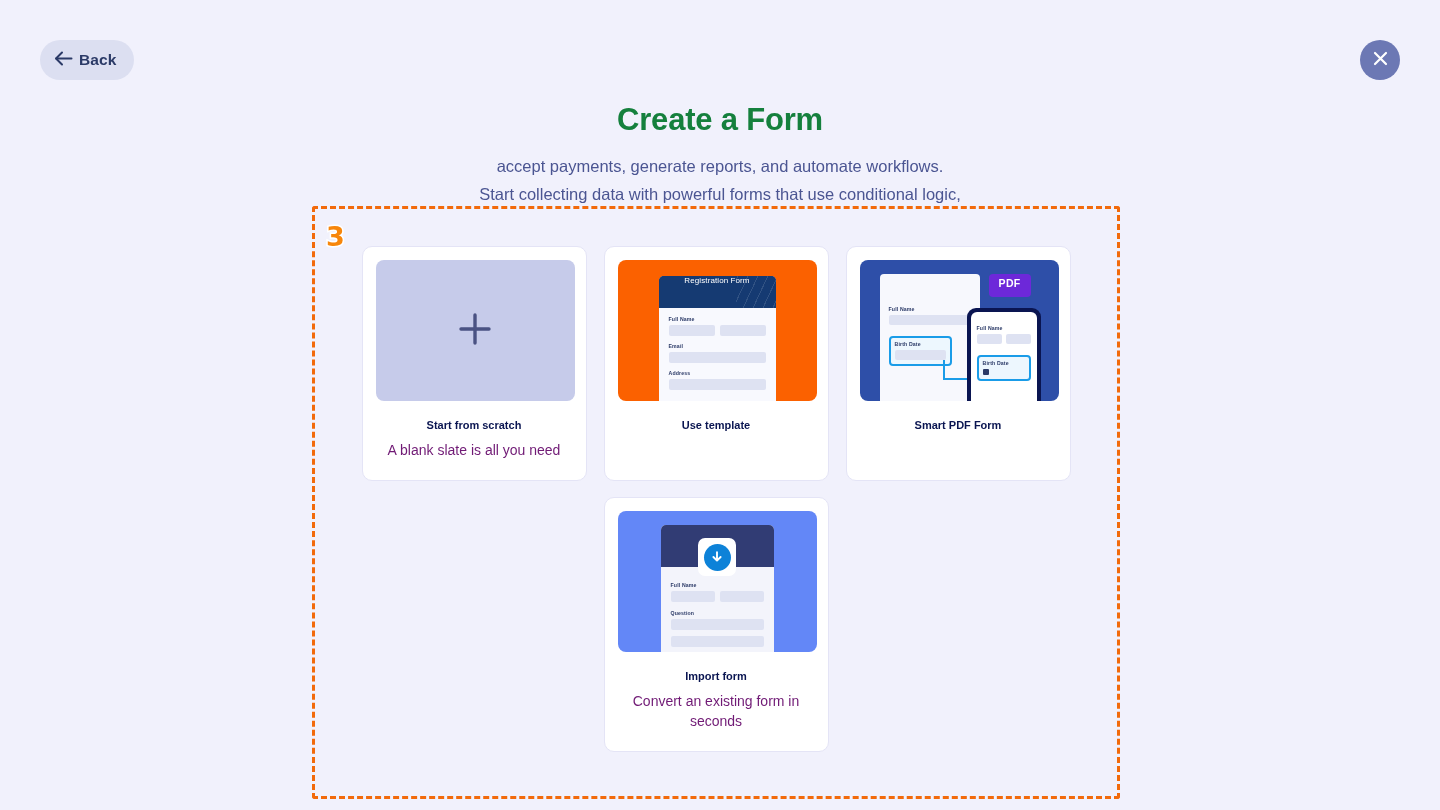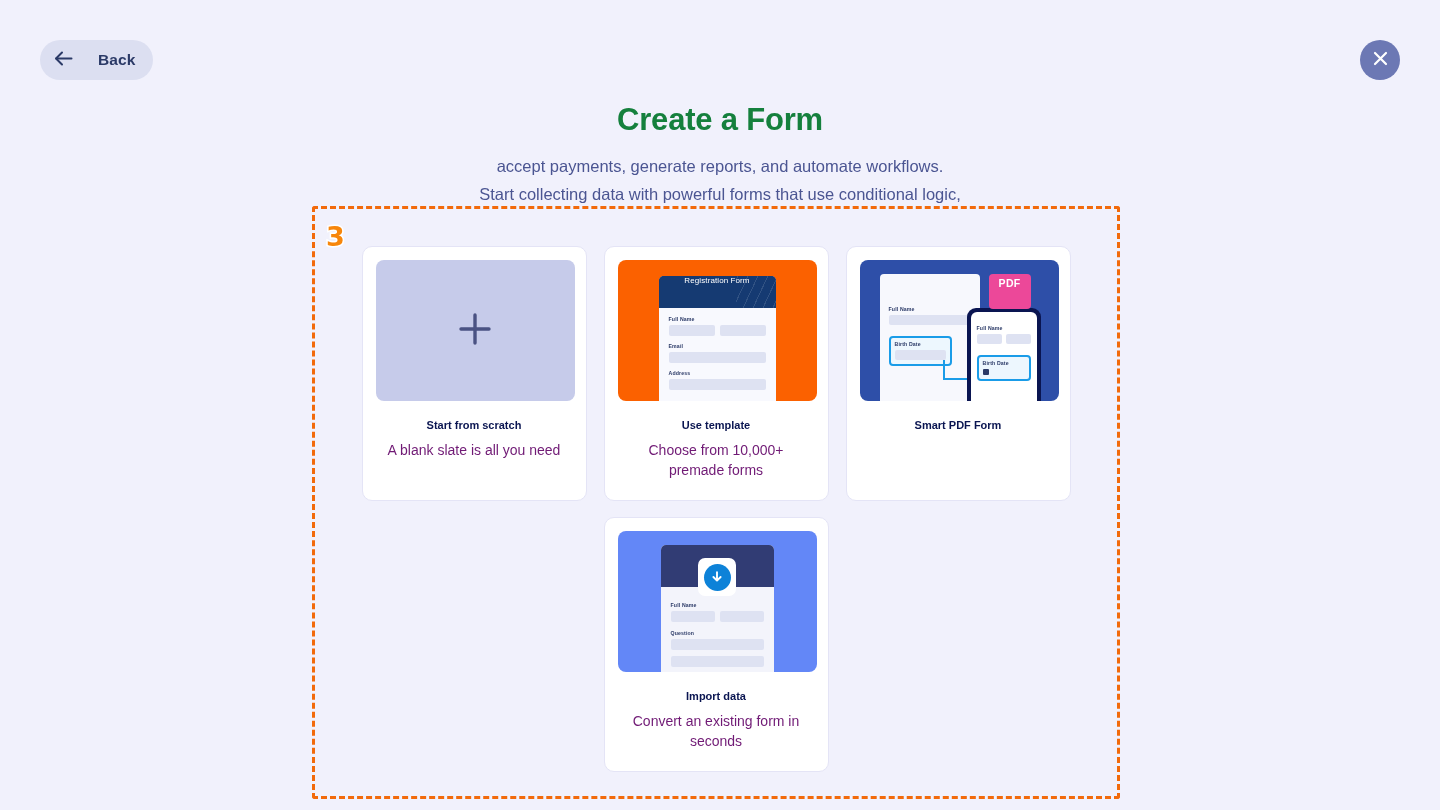--- a/index.html
+++ b/index.html
@@ -19,21 +19,21 @@
 
   
   .back-button {
     position: absolute;
     left: 40px;
     top: 40px;
     height: 40px;
     padding: 0 18px 0 14px;
     display: flex;
     align-items: center;
-    gap: 25px;
+    gap: 6px;
     background: #DCDFF1;
     border: none;
     border-radius: 20px;
     cursor: pointer;
   }
   .back-button .label {
     font-size: 15.5px;
     font-weight: 700;
     color: #2B3A67;
     letter-spacing: 0.1px;
@@ -220,25 +220,25 @@
   .pdf-doc {
     position: absolute;
     left: 20px; top: 14px;
     width: 100px; bottom: 0;
     background: #F7F8FD;
     border-radius: 4px 4px 0 0;
   }
   .pdf-badge {
     position: absolute;
     right: 28px; top: 14px;
-    background: #ec4899;
+    background: #6d28d9;
     color: #FFFFFF;
     font-size: 10.5px;
     font-weight: 700;
-    padding: 3px 10px 20px 10px;
+    padding: 3px 10px 8px 10px;
     border-radius: 4px;
     letter-spacing: 0.3px;
     z-index: 4;
   }
   .pdf-doc-body { padding: 32px 9px 0 9px; }
   .pdf-label {
     font-size: 5.2px; font-weight: 700; color: #2B3A67;
     letter-spacing: 0.15px; margin-bottom: 3px;
   }
   .pdf-input { height: 10px; background: #DEE2F2; border-radius: 2px; }
@@ -377,21 +377,20 @@
               <div class="mini-input"></div>
             </div>
             <div class="mini-label">Email</div>
             <div class="mini-input"></div>
             <div class="mini-label">Address</div>
             <div class="mini-input"></div>
           </div>
         </div>
       </div>
       <div class="card-title">Use template</div>
-      <div class="card-desc">Choose from 10,000+ premade forms</div>
     </div>
 
     <div class="option-card">
       <div class="card-thumb thumb-pdf">
         <div class="pdf-doc">
           <div class="pdf-doc-body">
             <div class="pdf-label">Full Name</div>
             <div class="pdf-input"></div>
             <div class="pdf-highlight">
               <div class="pdf-label">Birth Date</div>
@@ -438,19 +437,19 @@
           </div>
           <div class="imp-icon-plate">
             <div class="imp-circle">
               <svg width="14" height="14" viewBox="0 0 14 14" fill="none">
                 <path d="M7 2.2V10M7 10.6L3.4 7M7 10.6L10.6 7" stroke="#FFFFFF" stroke-width="1.9" stroke-linecap="round" stroke-linejoin="round"></path>
               </svg>
             </div>
           </div>
         </div>
       </div>
-      <div class="card-title">Import data</div>
+      <div class="card-title">Import form</div>
       <div class="card-desc">Convert an existing form in seconds</div>
     </div>
 
   </div>
 
 </div>
 
 </body></html>

